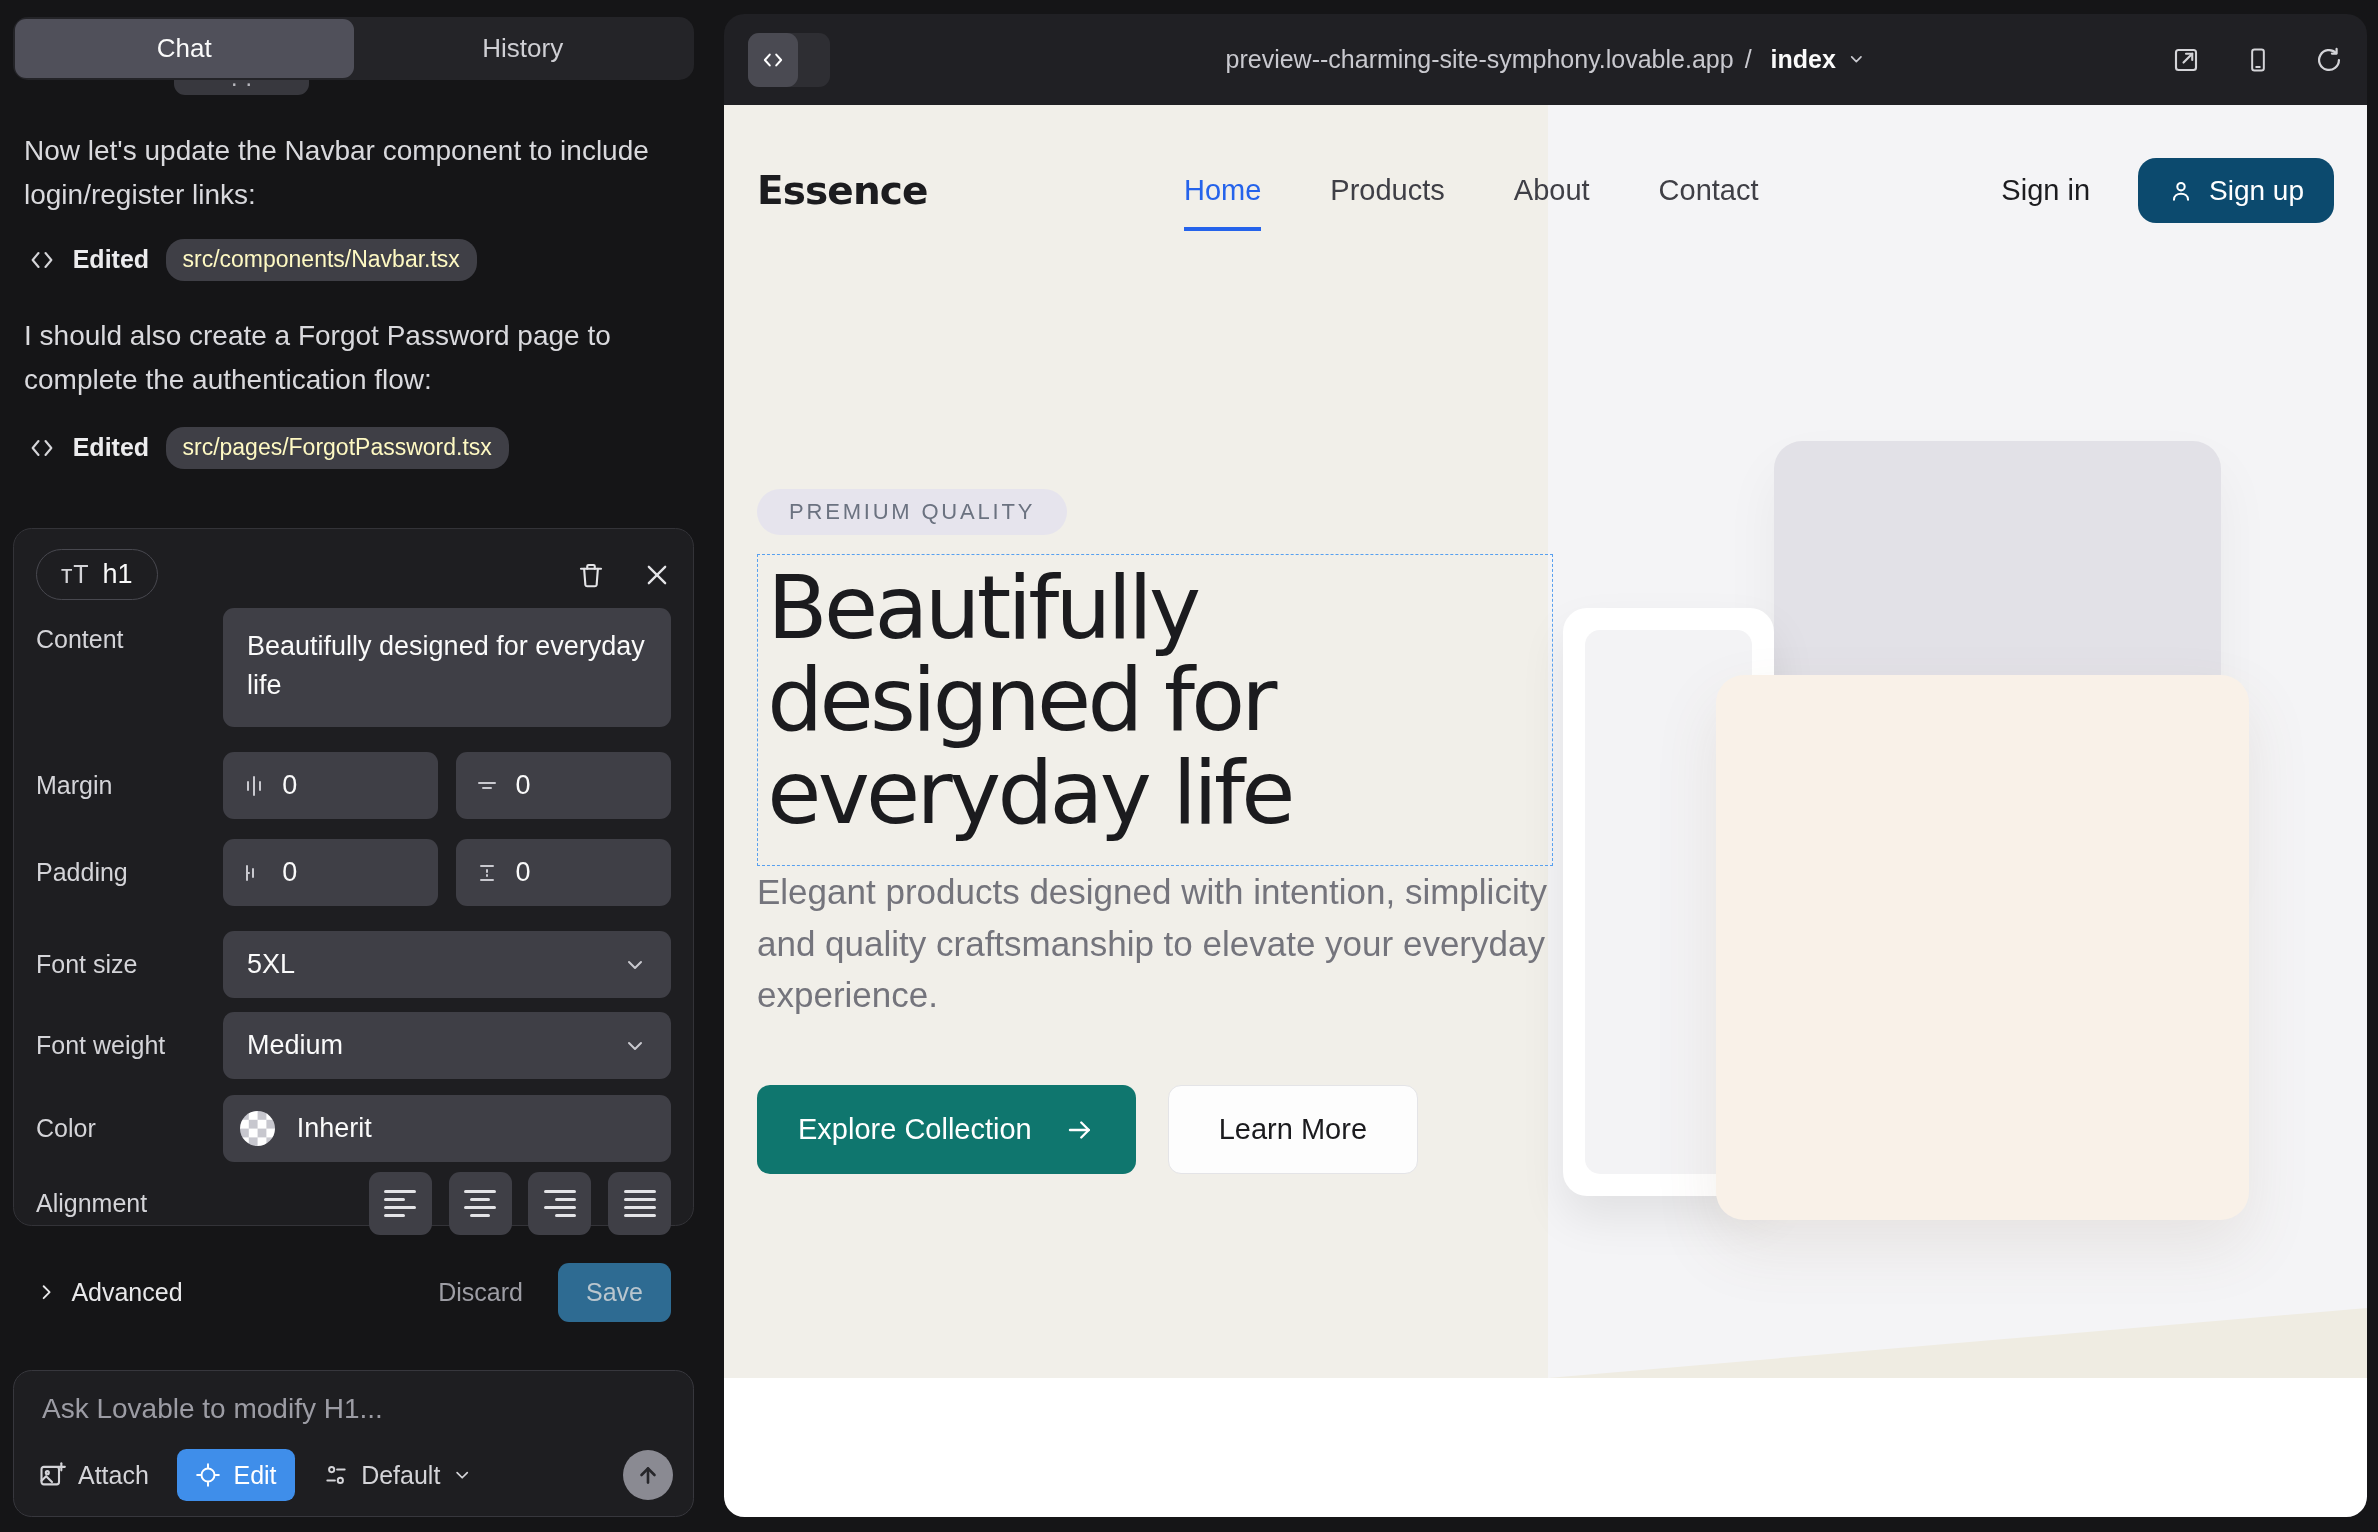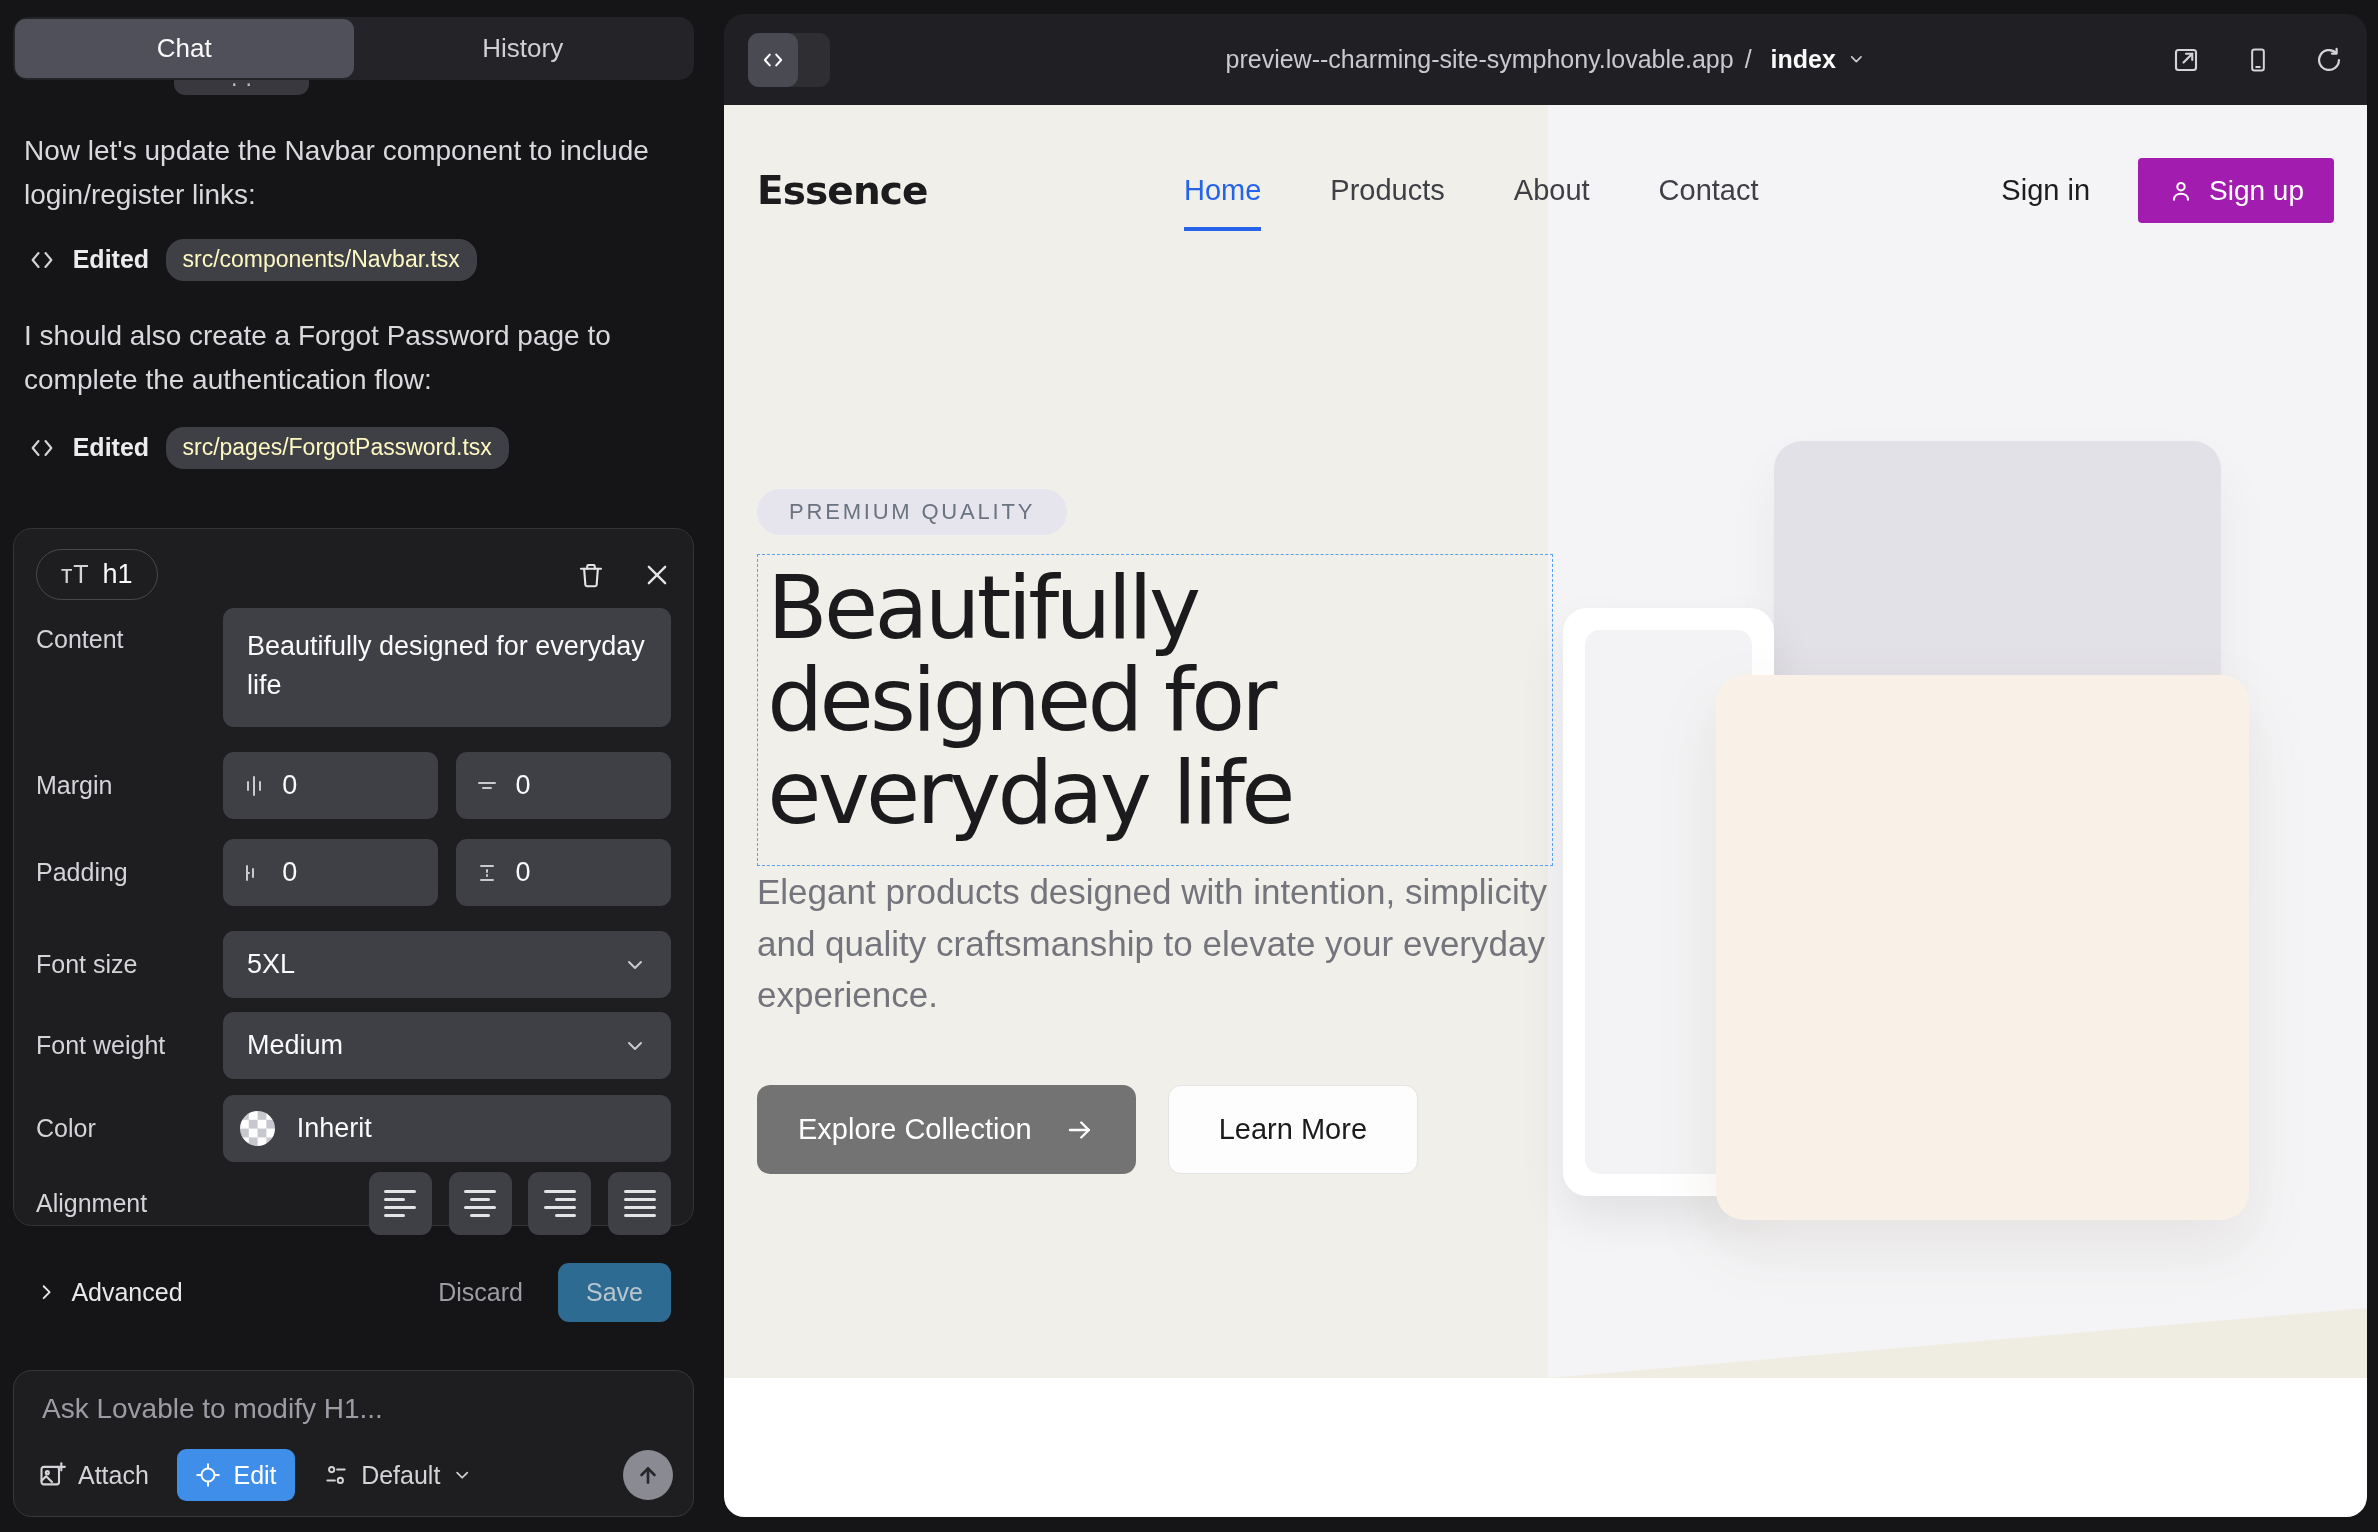--- a/index.html
+++ b/index.html
@@ -114,33 +114,33 @@
               display:flex; align-items:center; padding:0 33px; }
   .brand { font-family:"DejaVu Sans",sans-serif; font-weight:bold; font-size:39px;
            color:#1c1c1f; letter-spacing:-0.9px; }
   .nav-links { position:absolute; left:460px; display:flex; gap:69px; font-size:29px; color:#3f3f46; }
   .nav-link { position:relative; }
   .nav-link.active { color:#2563eb; }
   .nav-link.active::after { content:""; position:absolute; left:0; right:0; bottom:-24px;
                             height:3.7px; background:#2563eb; }
   .nav-right { margin-left:auto; display:flex; align-items:center; gap:48px; }
   .sign-in { color:#1c1c1f; font-size:29px; }
-  .signup-btn { height:65px; background:#a21caf; border-radius:4px; padding:0 30px;
+  .signup-btn { height:65px; background:#0c4a6e; border-radius:18px; padding:0 30px;
                 display:flex; align-items:center; gap:15px; color:#ffffff; font-size:28px; }
 
   .hero-left { position:absolute; left:33px; top:384px; width:928px; }
   .badge { display:inline-flex; align-items:center; height:46px; padding:0 32px;
            border-radius:23px; background:#e6e4ed; color:#6b7280; font-size:22px;
            letter-spacing:2.8px; font-weight:500; }
   .selection { margin-top:18.6px; width:796px; border:1.9px dashed #58a0ef; padding:7.4px 13px 26px 9.3px; }
   .hero-h1 { font-family:"DejaVu Sans",sans-serif; font-size:88px; font-weight:500;
              line-height:1.05; letter-spacing:-3.7px; color:#1b1b1e; }
   .hero-p { width:835px; font-size:35px; line-height:1.47; color:#74747c; }
   .cta-row { margin-top:65px; display:flex; gap:32px; }
-  .btn-dark { height:89px; padding:13px 41px; border-radius:13px; background:#737373;
+  .btn-dark { height:89px; padding:13px 41px; border-radius:13px; background:#0f766e;
               color:#ffffff; font-size:29px; display:flex; align-items:center; gap:33px; }
   .btn-light { height:89px; padding:0 50px; border-radius:13px; background:#fdfdfd;
                border:1.9px solid #e4e4e7; color:#1b1b1e; font-size:29px;
                display:flex; align-items:center; }
 
   .shape-lavender { position:absolute; left:1050px; top:336px; width:447px; height:442px;
                     border-radius:28px; background:#e2e1e7;
                     box-shadow:0 28px 56px rgba(0,0,0,0.05); }
   .card-white { position:absolute; left:839px; top:503px; width:211px; height:588px;
                 border-radius:24px; background:#ffffff; padding:22px;

